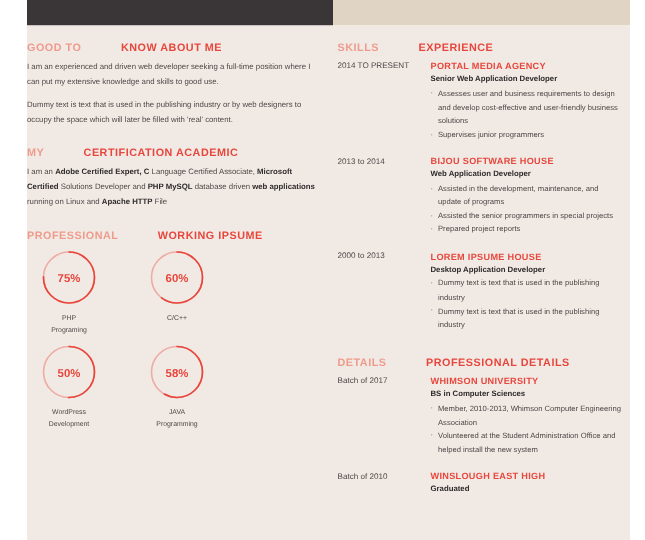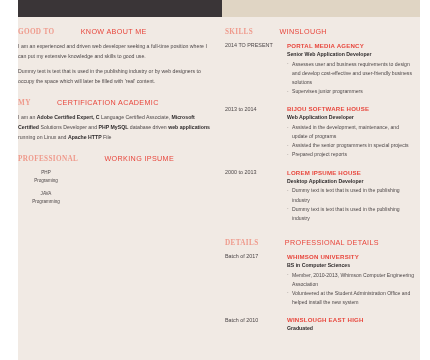--- a/index.html
+++ b/index.html
@@ -51,22 +51,22 @@
   }
   
   .section-head {
     font-size: 7.2px;
     font-weight: bold;
     letter-spacing: 0.35px;
     margin: 0 0 5px 0;
     line-height: 1.1;
     white-space: nowrap;
   }
-  .head-light { color: #ef9a8c; font-weight: bold; font-family: Liberation Serif, serif; }
-  .head-strong { color: #e8463c; font-weight: normal; padding-left: 24px; }
+  .head-light { color: #ef9a8c; font-weight: bold; }
+  .head-strong { color: #e8463c; font-weight: bold; padding-left: 24px; }
 
   
   .para {
     font-size: 5.2px;
     line-height: 1.85;
     color: #4d4748;
     margin: 0 0 6px 0;
   }
   .para b { color: #2f2b2c; font-weight: bold; }
 
@@ -180,43 +180,82 @@
 
     <div class="block-gap"></div>
 
     <h2 class="section-head">
       <span class="head-light">PROFESSIONAL</span>
       <span class="head-strong">WORKING IPSUME</span>
     </h2>
     <div class="skills-wrap" id="skills-wrap">
         <div class="skill-row">
           <div class="skill">
+            <div class="skill-ring">
+              <svg width="38" height="38" viewBox="0 0 38 38">
+                <circle cx="19" cy="19" r="17" fill="none" stroke="#e8463c" stroke-width="1.1" stroke-opacity="0.38"></circle>
+                <circle cx="19" cy="19" r="17" fill="none" stroke="#e8463c" stroke-width="1.1" stroke-linecap="round" stroke-dasharray="80.11 26.70" transform="rotate(-90 19 19)"></circle>
+              </svg>
+              <div class="skill-pct">75%</div>
+            </div>
             <div class="skill-label">
               <div>PHP</div>
               <div>Programing</div>
             </div>
           </div>
+          <div class="skill">
+            <div class="skill-ring">
+              <svg width="38" height="38" viewBox="0 0 38 38">
+                <circle cx="19" cy="19" r="17" fill="none" stroke="#e8463c" stroke-width="1.1" stroke-opacity="0.38"></circle>
+                <circle cx="19" cy="19" r="17" fill="none" stroke="#e8463c" stroke-width="1.1" stroke-linecap="round" stroke-dasharray="64.09 42.73" transform="rotate(-90 19 19)"></circle>
+              </svg>
+              <div class="skill-pct">60%</div>
+            </div>
+            <div class="skill-label">
+              <div>C/C++</div>
+            </div>
+          </div>
         </div>
         <div class="skill-row">
           <div class="skill">
+            <div class="skill-ring">
+              <svg width="38" height="38" viewBox="0 0 38 38">
+                <circle cx="19" cy="19" r="17" fill="none" stroke="#e8463c" stroke-width="1.1" stroke-opacity="0.38"></circle>
+                <circle cx="19" cy="19" r="17" fill="none" stroke="#e8463c" stroke-width="1.1" stroke-linecap="round" stroke-dasharray="53.41 53.41" transform="rotate(-90 19 19)"></circle>
+              </svg>
+              <div class="skill-pct">50%</div>
+            </div>
+            <div class="skill-label">
+              <div>WordPress</div>
+              <div>Development</div>
+            </div>
+          </div>
+          <div class="skill">
+            <div class="skill-ring">
+              <svg width="38" height="38" viewBox="0 0 38 38">
+                <circle cx="19" cy="19" r="17" fill="none" stroke="#e8463c" stroke-width="1.1" stroke-opacity="0.38"></circle>
+                <circle cx="19" cy="19" r="17" fill="none" stroke="#e8463c" stroke-width="1.1" stroke-linecap="round" stroke-dasharray="61.95 44.86" transform="rotate(-90 19 19)"></circle>
+              </svg>
+              <div class="skill-pct">58%</div>
+            </div>
             <div class="skill-label">
               <div>JAVA</div>
               <div>Programming</div>
             </div>
           </div>
         </div>
       </div>
 
   </div>
 
   <div class="col-right">
 
     <h2 class="section-head">
       <span class="head-light">SKILLS</span>
-      <span class="head-strong">WINSLOUGH</span>
+      <span class="head-strong">EXPERIENCE</span>
     </h2>
     <div id="experience-list">
         <div class="entry">
           <div class="entry-date">2014 TO PRESENT</div>
           <div class="entry-body">
             <div class="entry-org">PORTAL MEDIA AGENCY</div>
             <div class="entry-role">Senior Web Application Developer</div>
             <ul class="bullets">
               <li>Assesses user and business requirements to design and develop cost-effective and user-friendly business solutions</li>
               <li>Supervises junior programmers</li>

